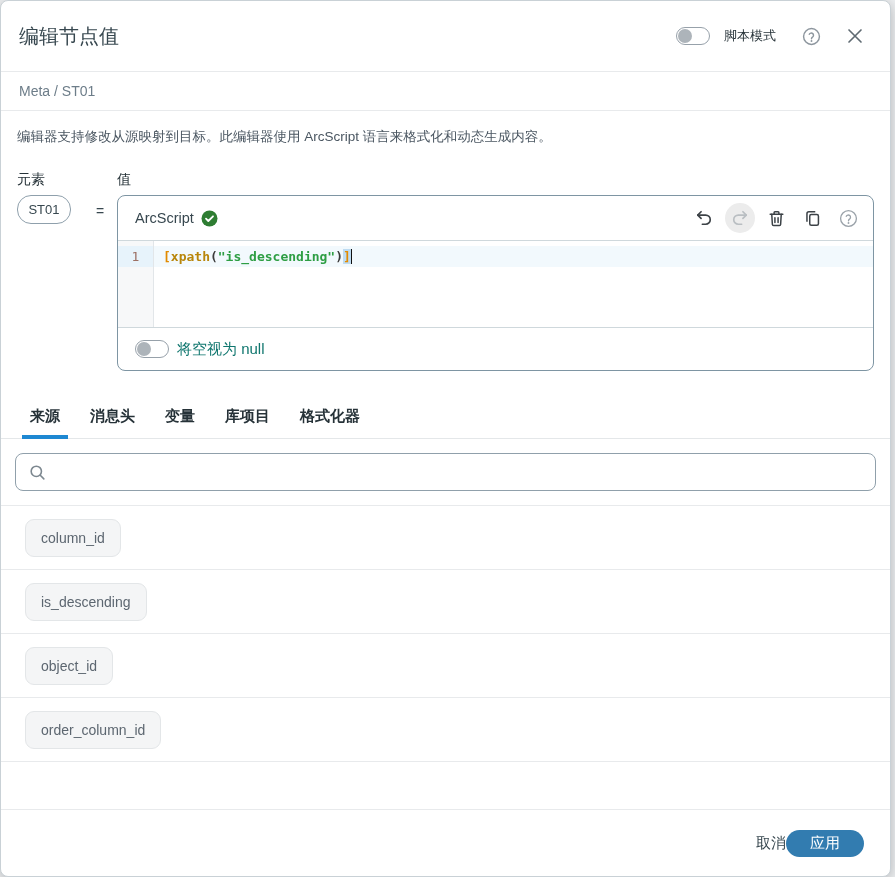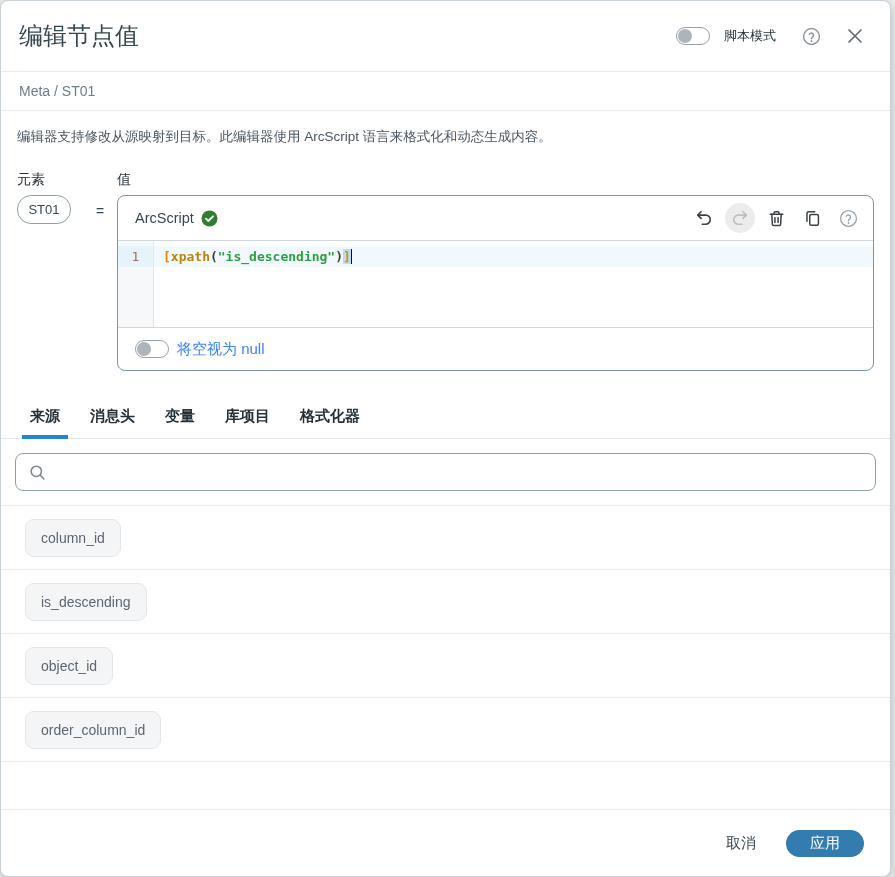--- a/index.html
+++ b/index.html
@@ -13,21 +13,21 @@
     position:absolute; left:0; top:0; width:891px; height:877px;
     background:#fff; border:1px solid #c9d1d6; border-radius:8px;
     box-shadow:0 3px 14px rgba(0,0,0,.25);
     display:flex; flex-direction:column; overflow:hidden;
   }
   
   .dlg-header {
     height:71px; flex:0 0 auto; display:flex; align-items:center;
     padding:0 20px 0 18px; border-bottom:1px solid #e8eaec;
   }
-  .dlg-title { font-size:24px; color:#37474f; }
+  .dlg-title { font-size:20px; color:#37474f; }
   .header-right { margin-left:auto; display:flex; align-items:center; gap:14px; }
   .toggle { width:34px; height:18px; border:1px solid #97a1aa; border-radius:10px;
     background:#fff; position:relative; cursor:pointer; flex:0 0 auto; }
   .toggle .knob { position:absolute; left:1px; top:1px; width:14px; height:14px;
     border-radius:50%; background:#adb4ba; }
   .script-mode-label { font-size:13px; color:#263238; margin-right:6px; }
   .icon-btn { background:none; border:none; cursor:pointer; display:flex;
     align-items:center; justify-content:center; width:30px; height:30px; border-radius:50%; }
   
   .breadcrumb-row { height:39px; flex:0 0 auto; display:flex; align-items:center;
@@ -60,21 +60,21 @@
   .code-line.active { background:#f2f9fd; }
   .tok-bracket { color:#e28b00; }
   .tok-func { color:#b8860b; }
   .tok-paren { color:#3b3b3b; }
   .tok-string { color:#2e9e44; }
   .tok-bracket.matched { background:#bedcf2; }
   .caret { display:inline-block; width:1.5px; height:15px; background:#111;
     vertical-align:text-bottom; }
   .editor-foot { height:43px; display:flex; align-items:center; gap:8px;
     padding:0 17px; border-top:1px solid #cfd8dc; }
-  .null-toggle-label { font-size:15px; color:#3b82f6; }
+  .null-toggle-label { font-size:15px; color:#0f766e; }
   
   .tabs { margin-top:27px; flex:0 0 auto; display:flex; align-items:flex-end;
     padding:0 14px; border-bottom:1px solid #e4e7e9; height:41px; }
   .tab { font-size:15px; font-weight:bold; color:#263238; padding:0 4px 12px 4px;
     margin:0 11px; cursor:pointer; position:relative; border:none; background:none;
     font-family:inherit; }
   .tab.active::after { content:""; position:absolute; left:-4px; right:-4px; bottom:-1px;
     height:4px; background:#1e88d2; }
   
   .search-row { padding:14px; flex:0 0 auto; }
@@ -84,21 +84,21 @@
     font-family:inherit; color:#37474f; background:transparent; }
   
   .item-list { flex:0 0 auto; border-top:1px solid #e8eaec; }
   .item-row { height:64px; display:flex; align-items:center; padding:0 24px;
     border-bottom:1px solid #e8eaec; }
   .item-chip { background:#f4f5f6; border:1px solid #e3e6e8; border-radius:9px;
     padding:10px 15px; font-size:14px; color:#5c6670; cursor:pointer; }
   .empty-row { height:48px; border-bottom:1px solid #e8eaec; }
   
   .dlg-footer { flex:1; display:flex; align-items:center; justify-content:flex-end;
-    gap:30px; padding:0 26px; }
+    padding:0 26px; }
   .cancel-btn { background:none; border:none; font-size:15px; color:#37474f;
     cursor:pointer; font-family:inherit; }
   .apply-btn { background:#327cb0; color:#fff; border:none; border-radius:21px;
     padding:4px 24px; font-size:15px; cursor:pointer; font-family:inherit; }
 </style>
 </head>
 <body>
 
 <div class="dialog">
 

